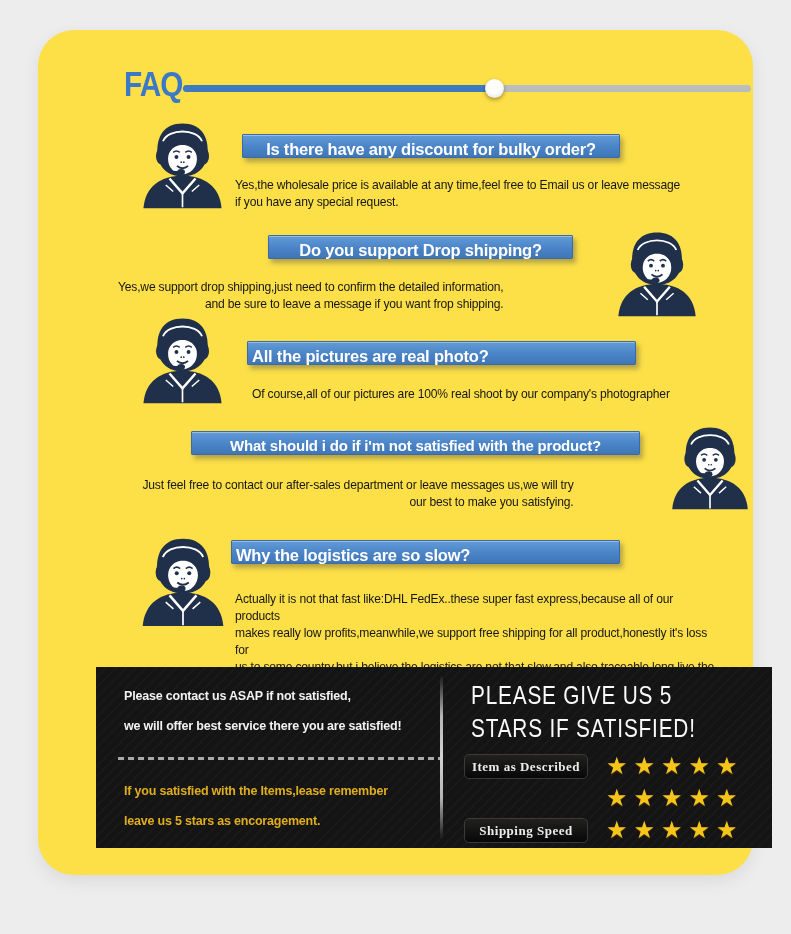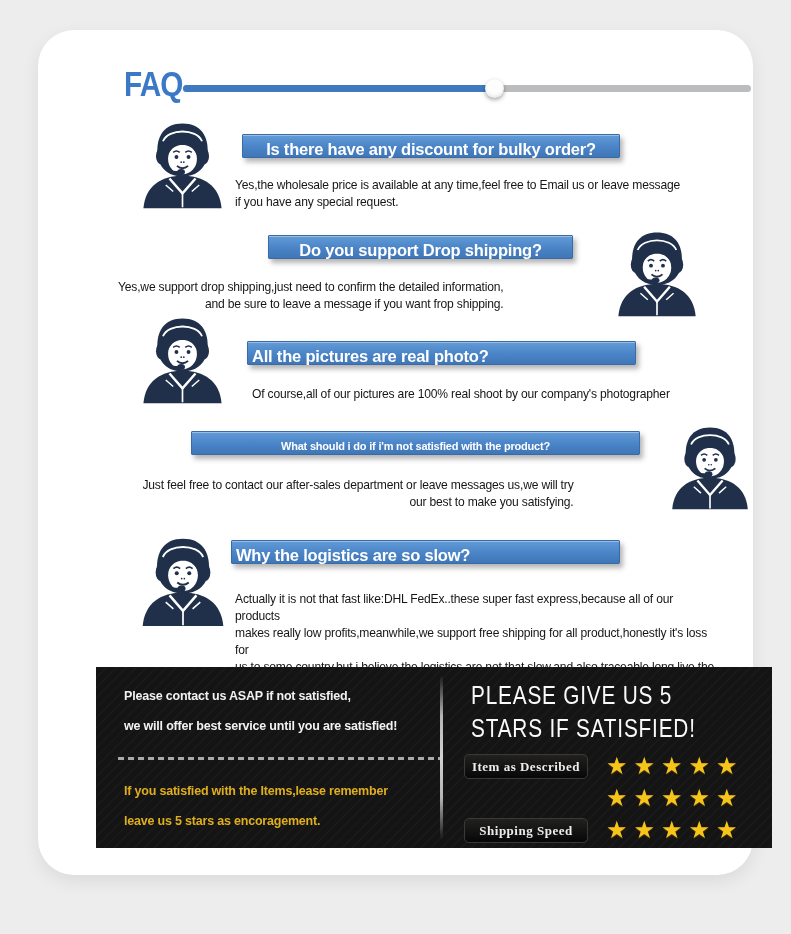--- a/index.html
+++ b/index.html
@@ -1,21 +1,21 @@
 <!DOCTYPE html>
 <html><head>
 <meta charset="utf-8">
 <style>
   * { margin:0; padding:0; box-sizing:border-box; }
   html,body { width:791px; height:934px; }
   body { background:#ededee; font-family:"Liberation Sans", sans-serif; overflow:hidden; }
   .stage { position:relative; width:791px; height:934px; }
   .card {
     position:absolute; left:38px; top:30px; width:715px; height:845px;
-    background:#ffffff; border-radius:36px;
+    background:#fde047; border-radius:36px;
     box-shadow:0 6px 18px rgba(0,0,0,0.08);
   }
   .faq-title {
     position:absolute; left:86px; top:34px;
     font-size:35px; font-weight:bold; color:#3b78c6;
     letter-spacing:-1px; transform:scaleX(.85); transform-origin:left top;
   }
   .slider-track {
     position:absolute; left:145px; top:55px; width:568px; height:7px;
     background:#bbbcbe; border-radius:4px;
@@ -32,21 +32,21 @@
   .avatar { position:absolute; }
   .q-banner {
     position:absolute; height:24px; line-height:28px;
     background:linear-gradient(180deg,#639bd7 0%,#4a84c7 55%,#3f76b6 100%);
     border:1px solid #3a6ba8; border-radius:1px;
     box-shadow:3px 4px 5px rgba(70,70,70,.4), inset 0 1px 0 rgba(255,255,255,.35);
     color:#ffffff; font-weight:bold; font-size:16.5px; letter-spacing:-0.2px;
     text-align:center; white-space:nowrap;
   }
   .q-left { text-align:left; padding-left:4px; }
-  .q-tight { font-size:11px; }
+  .q-tight { font-size:15px; }
   .answer {
     position:absolute; font-size:13px; letter-spacing:-0.2px; line-height:17px;
     color:#161616; white-space:pre-line;
   }
   .a-left  { transform:scaleX(.93); transform-origin:left top; text-align:left; }
   .a-right { transform:scaleX(.93); transform-origin:right top; text-align:right; }
   .footer {
     position:absolute; left:58px; top:637px; width:676px; height:181px;
     background:#151414;
     background-image:repeating-linear-gradient(135deg, rgba(255,255,255,.02) 0 2px, transparent 2px 7px);
@@ -154,21 +154,21 @@
         <use href="#agent-shape" xlink:href="#agent-shape"></use>
       </svg>
     <div class="q-banner q-left" style="left:193px;top:510px;width:389px">Why the logistics are so slow?</div>
     <div class="answer a-left" style="left:197px;top:560px">Actually it is not that fast like:DHL FedEx..these super fast express,because all of our products
 makes really low profits,meanwhile,we support free shipping for all product,honestly it's loss for
 us to some country,but i believe the logistics are not that slow,and also traceable,long live the
 understanding!g.</div>
 
     <div class="footer">
       <div class="f-white" style="top:22px">Please contact us ASAP if not satisfied,</div>
-      <div class="f-white" style="top:52px">we will offer best service until you are satisfied!</div>
+      <div class="f-white" style="top:52px">we will offer best service there you are satisfied!</div>
       <div class="f-dash"></div>
       <div class="f-yellow" style="top:117px">If you satisfied with the Items,lease remember</div>
       <div class="f-yellow" style="top:147px">leave us 5 stars as encoragement.</div>
 
       <div class="f-vdiv"></div>
 
       <div class="f-right">
         <div class="f-head">
           <div>PLEASE GIVE US 5</div>
           <div>STARS IF SATISFIED!</div>

